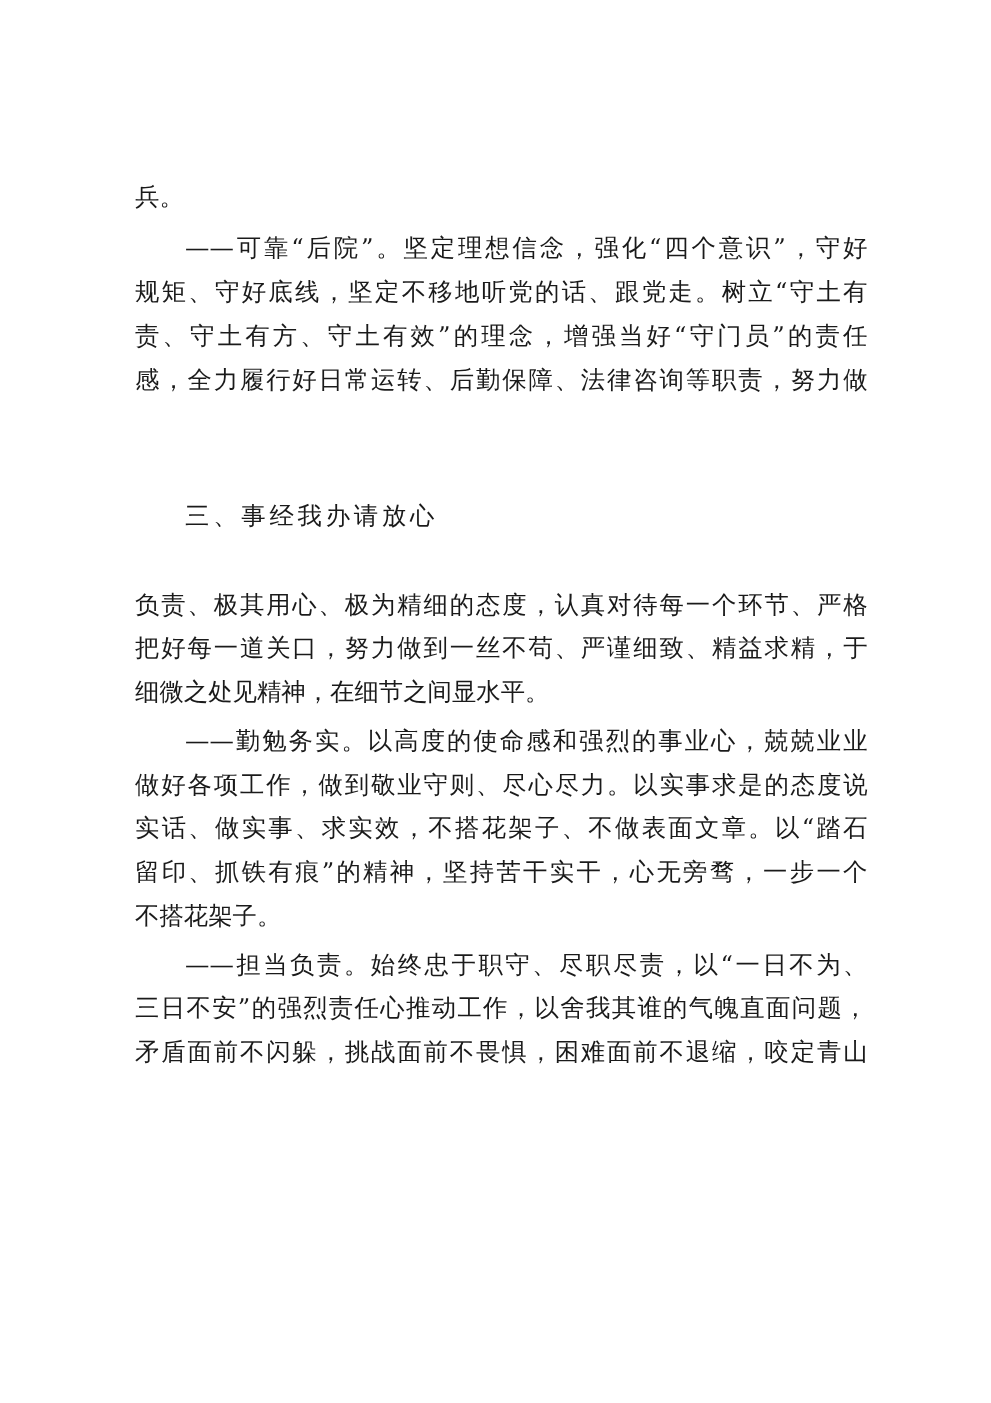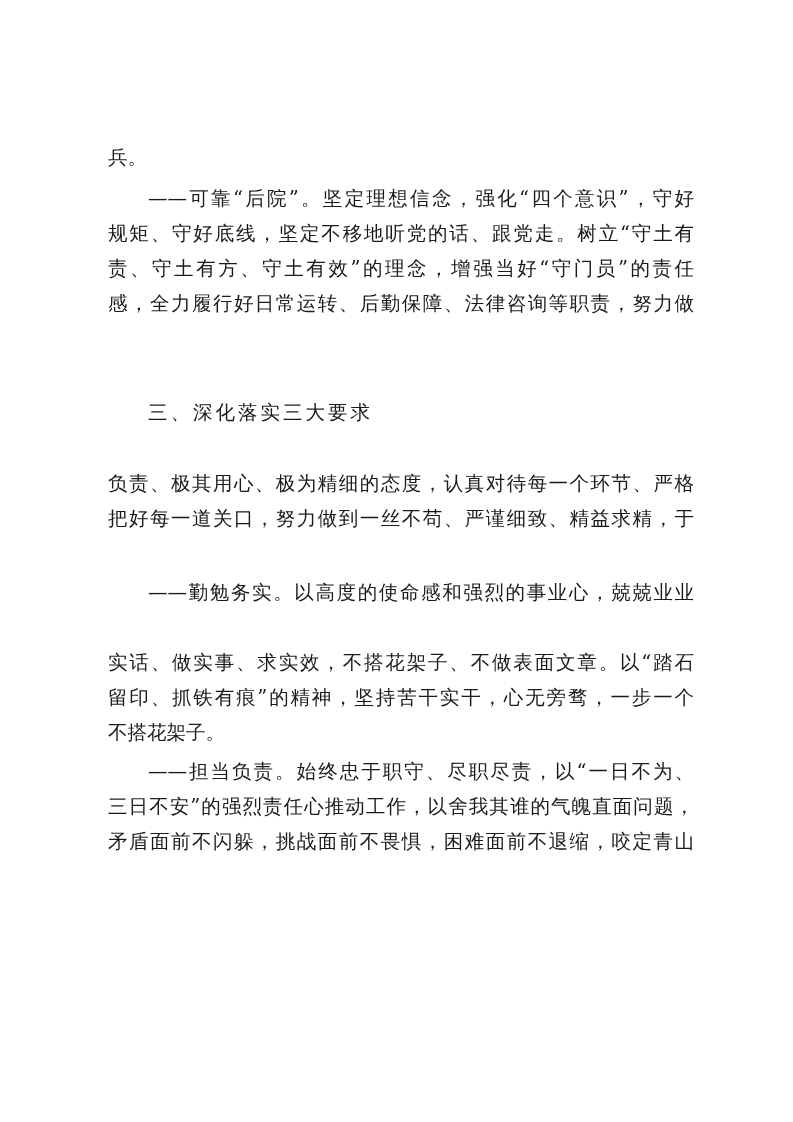--- a/index.html
+++ b/index.html
@@ -15,23 +15,25 @@
 </style>
 </head>
 <body>
 
 <div class="page">
   <div class="line last" style="top:146px">兵。</div>
   <div class="line indent" style="top:187px">——可靠“后院”。坚定理想信念，强化“四个意识”，守好</div>
   <div class="line" style="top:222px">规矩、守好底线，坚定不移地听党的话、跟党走。树立“守土有</div>
   <div class="line" style="top:257px">责、守土有方、守土有效”的理念，增强当好“守门员”的责任</div>
   <div class="line" style="top:292px">感，全力履行好日常运转、后勤保障、法律咨询等职责，努力做</div>
-  <div class="line heading" style="top:401px">三、深化落实三大要求</div>
+  <div class="line heading" style="top:401px">三、事经我办请放心</div>
   <div class="line" style="top:472px">负责、极其用心、极为精细的态度，认真对待每一个环节、严格</div>
   <div class="line" style="top:507px">把好每一道关口，努力做到一丝不苟、严谨细致、精益求精，于</div>
+  <div class="line last" style="top:542px">细微之处见精神，在细节之间显水平。</div>
   <div class="line indent" style="top:581px">——勤勉务实。以高度的使命感和强烈的事业心，兢兢业业</div>
+  <div class="line" style="top:616px">做好各项工作，做到敬业守则、尽心尽力。以实事求是的态度说</div>
   <div class="line" style="top:651px">实话、做实事、求实效，不搭花架子、不做表面文章。以“踏石</div>
   <div class="line" style="top:686px">留印、抓铁有痕”的精神，坚持苦干实干，心无旁骛，一步一个</div>
   <div class="line last" style="top:721px">不搭花架子。</div>
   <div class="line indent" style="top:760px">——担当负责。始终忠于职守、尽职尽责，以“一日不为、</div>
   <div class="line" style="top:795px">三日不安”的强烈责任心推动工作，以舍我其谁的气魄直面问题，</div>
   <div class="line" style="top:830px">矛盾面前不闪躲，挑战面前不畏惧，困难面前不退缩，咬定青山</div>
 </div>
 
 </body></html>

